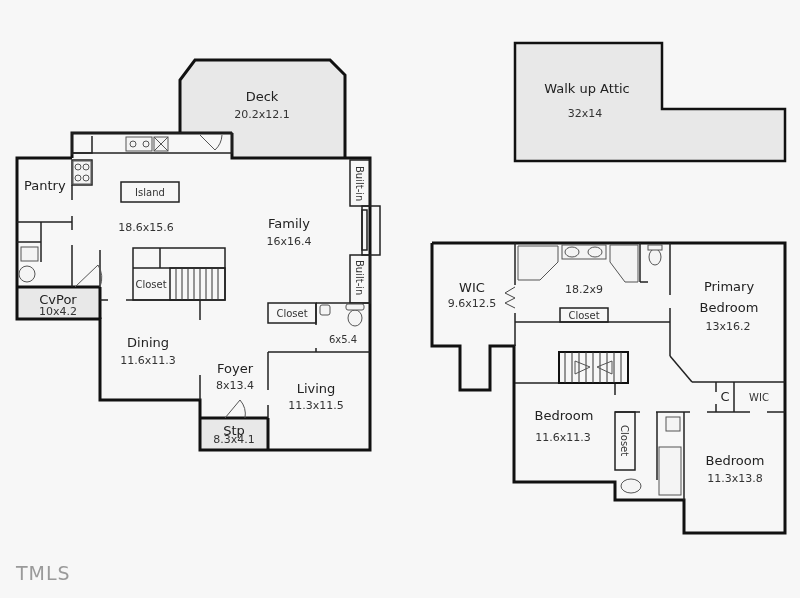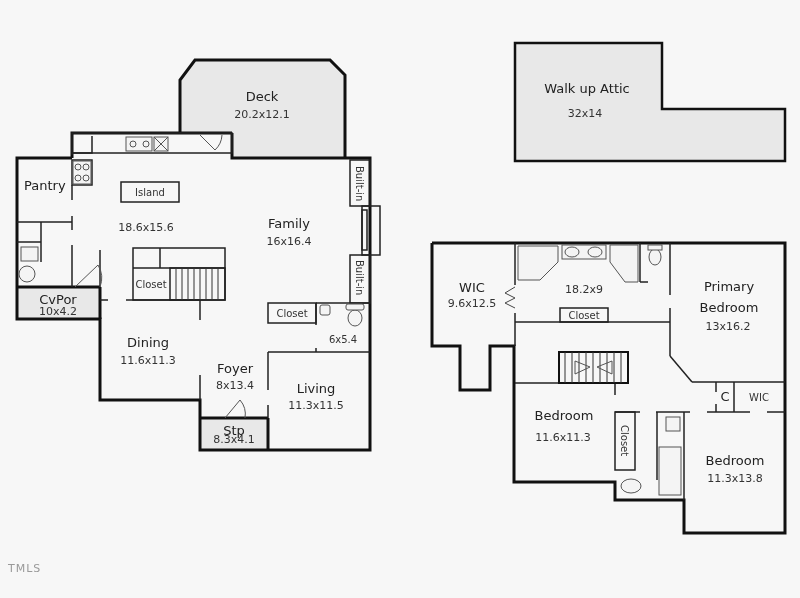--- a/index.html
+++ b/index.html
@@ -5,21 +5,21 @@
   html, body { margin: 0; padding: 0; background: #f7f7f7; }
   body { width: 800px; height: 598px; overflow: hidden; position: relative; font-family: "DejaVu Sans", sans-serif; }
   svg { position: absolute; left: 0; top: 0; }
   .wall { stroke: #111; stroke-width: 3; fill: none; }
   .wall-thin { stroke: #222; stroke-width: 1.5; fill: none; }
   .fix { stroke: #555; stroke-width: 1; fill: #f4f4f4; }
   .shade { fill: #e8e8e8; }
   .lbl { font-family: "DejaVu Sans", sans-serif; fill: #222; font-size: 13px; }
   .dim { font-family: "DejaVu Sans", sans-serif; fill: #333; font-size: 11px; }
   .small { font-family: "DejaVu Sans", sans-serif; fill: #333; font-size: 10px; }
-  .wm { position: absolute; left: 8px; top: 562px; font-family: "DejaVu Sans", sans-serif; font-size: 11px; color: #9a9a9a; letter-spacing: 1px; }
+  .wm { position: absolute; left: 16px; top: 562px; font-family: "DejaVu Sans", sans-serif; font-size: 19px; color: #9a9a9a; letter-spacing: 1px; }
 </style>
 </head>
 <body>
 
 <svg width="800" height="598" viewBox="0 0 800 598">
 
   <g>
     <polygon class="shade" points="180,80 195,60 330,60 345,75 345,158 232,158 232,133 180,133"></polygon>
     <polyline class="wall" points="180,133 180,80 195,60 330,60 345,75 345,158"></polyline>
     <polyline class="wall" points="232,133 232,158 345,158"></polyline>

